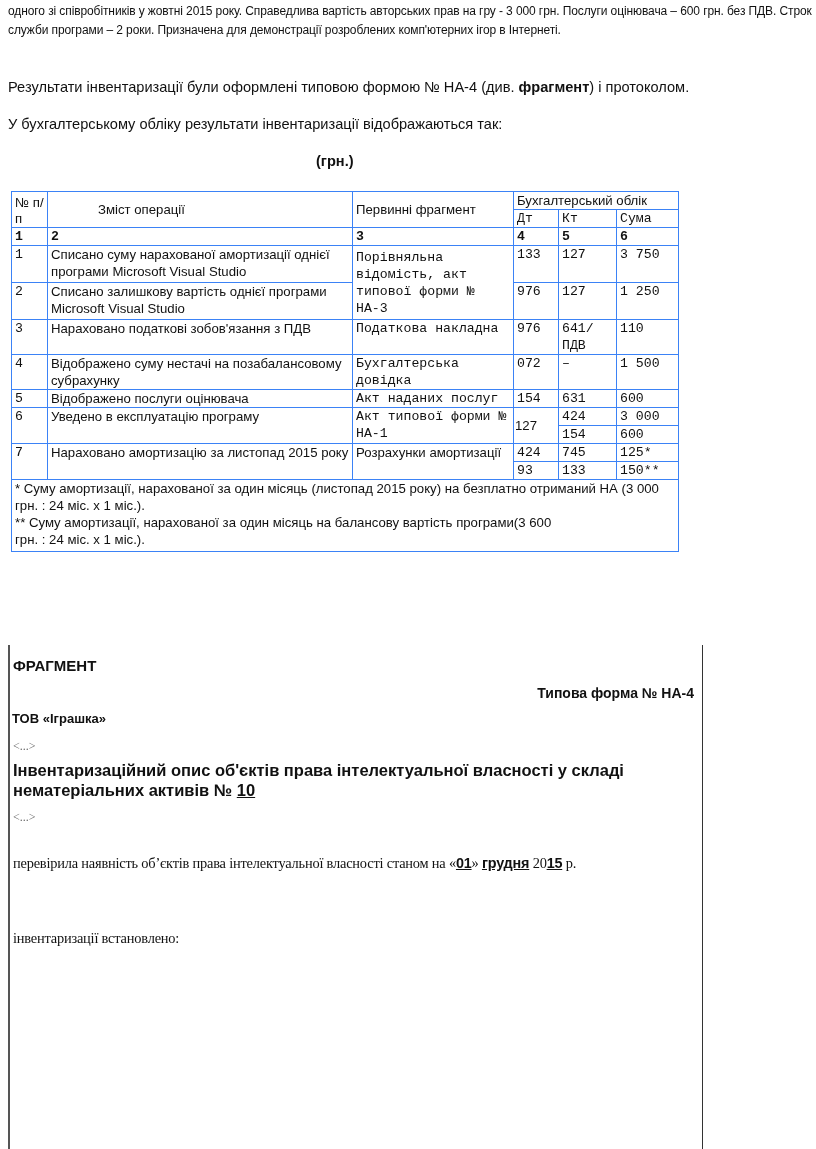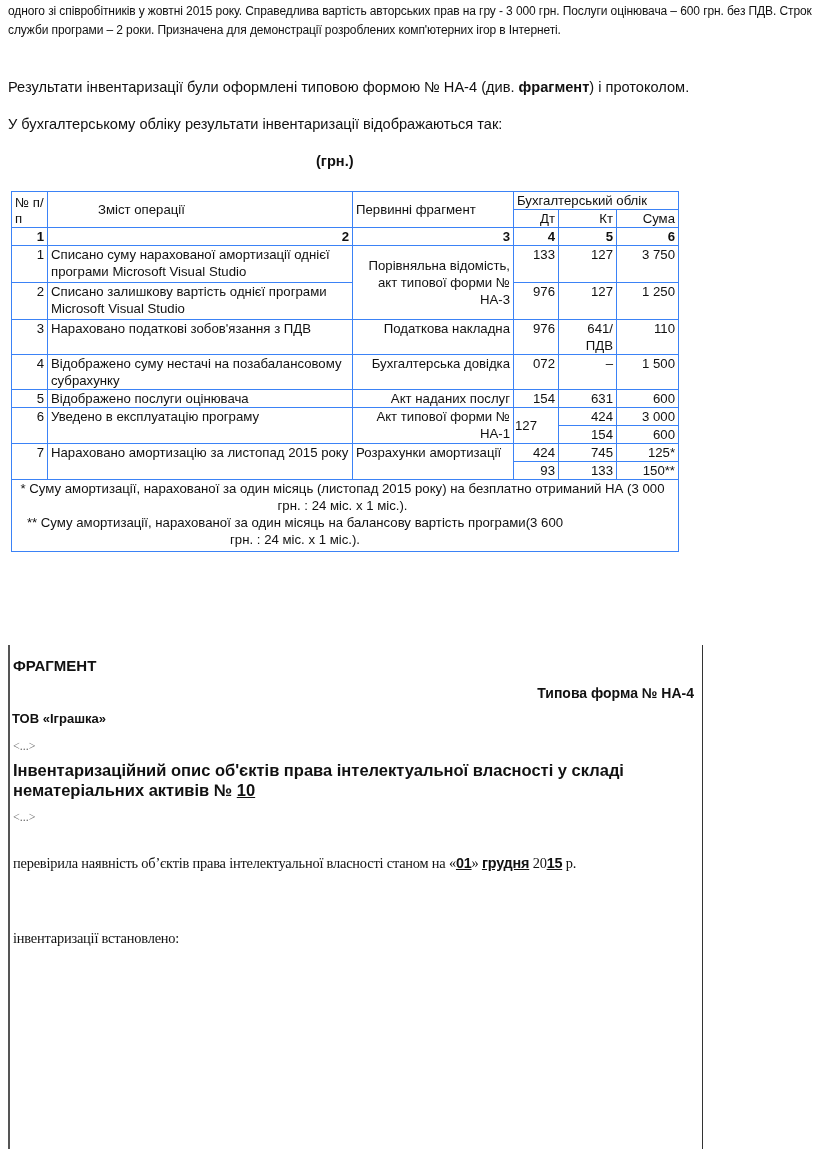--- a/index.html
+++ b/index.html
@@ -7,24 +7,24 @@
   .sans { font-family: "Liberation Sans", sans-serif; }
   .serif { font-family: "Liberation Serif", serif; }
 
   .intro { position: absolute; left: 8px; top: 2px; width: 805px; font-size: 12px; line-height: 19px; letter-spacing: -0.1px; }
   .p1 { position: absolute; left: 8px; top: 79px; font-size: 14.6px; }
   .p2 { position: absolute; left: 8px; top: 116px; font-size: 14.6px; }
   .unit { position: absolute; left: 316px; top: 153px; font-size: 14.6px; font-weight: bold; }
 
   table.ops { position: absolute; left: 11px; top: 191px; border-collapse: collapse; font-size: 13.2px; width: 667px; table-layout: fixed; }
   table.ops td { border: 1px solid #3b82f6; padding: 0 3px; vertical-align: top; line-height: 17px; margin-top: 16px; }
-  .c { text-align: right; }
+  .c { text-align: left; font-family: Liberation Mono, monospace; }
   .b { font-weight: bold; }
   .mid { vertical-align: middle !important; }
-  td.note { font-size: 13.2px; line-height: 16.5px; padding: 2px 2px 3px 2px; text-align: center; }
+  td.note { font-size: 13.2px; line-height: 16.5px; padding: 2px 2px 3px 2px; }
 
   .frag { position: absolute; left: 8px; top: 645px; width: 692px; height: 504px; border-left: 2px solid #555; border-right: 1.5px solid #333; }
   .frag-title { position: absolute; left: 3px; top: 12px; font-size: 15px; font-weight: bold; }
   .form-no { position: absolute; right: 8px; top: 40px; font-size: 14px; font-weight: bold; }
   .company { position: absolute; left: 2px; top: 66px; font-size: 13px; font-weight: bold; }
   .ellip { position: absolute; left: 3px; font-size: 12px; color: #666; }
   .doc-title { position: absolute; left: 3px; top: 115px; width: 680px; font-size: 16.5px; font-weight: bold; line-height: 20px; }
   .line { position: absolute; left: 3px; font-size: 14.4px; line-height: 19px; letter-spacing: -0.2px; }
   .u { font-family: "Liberation Sans", sans-serif; font-weight: bold; text-decoration: underline; }
 </style>

